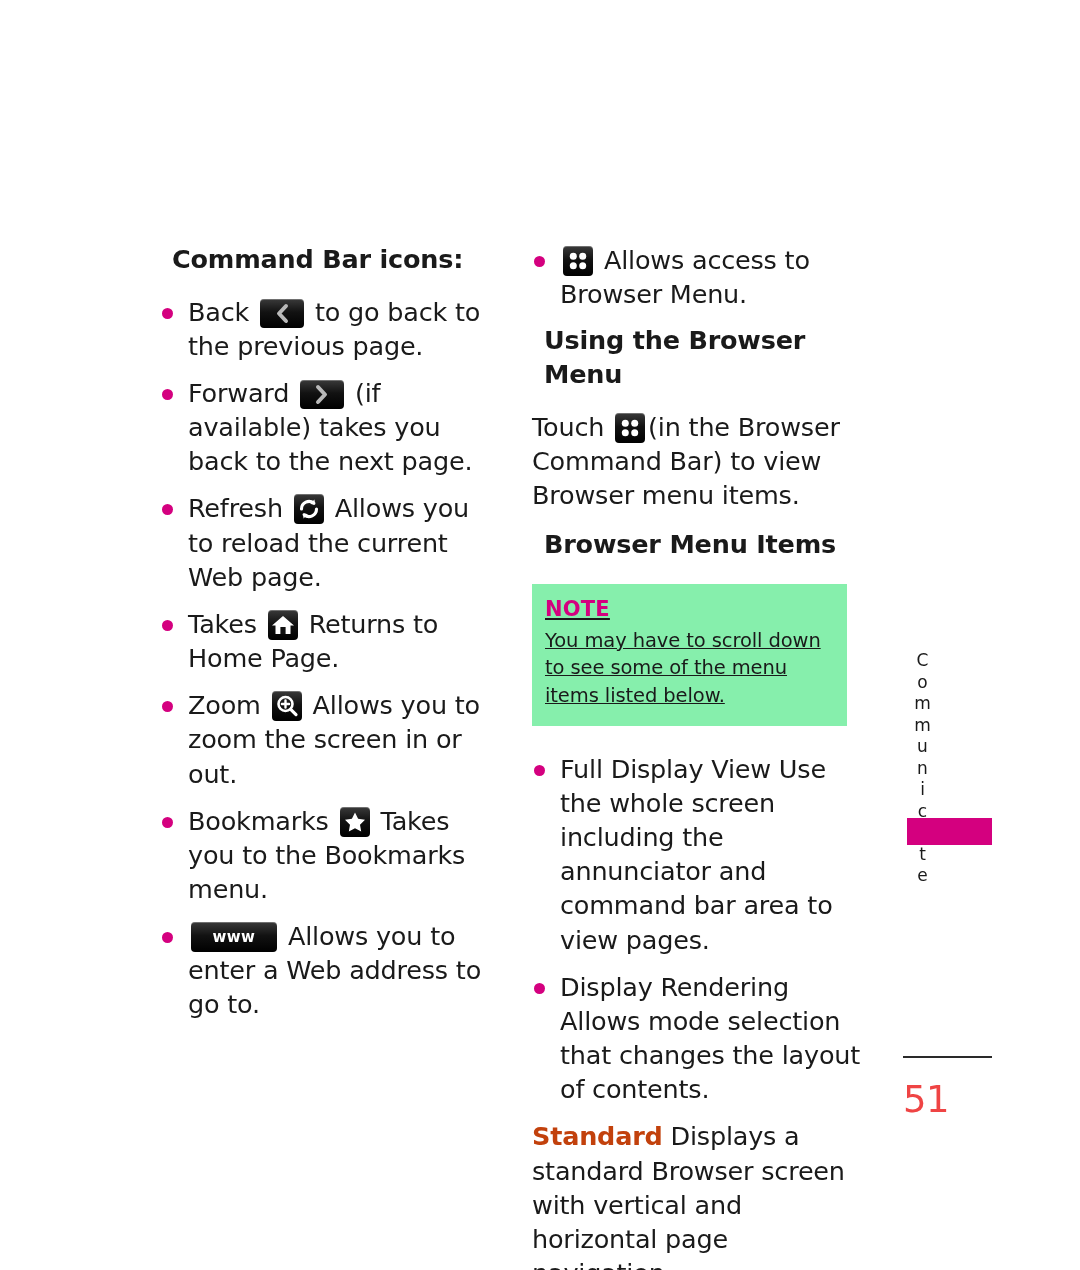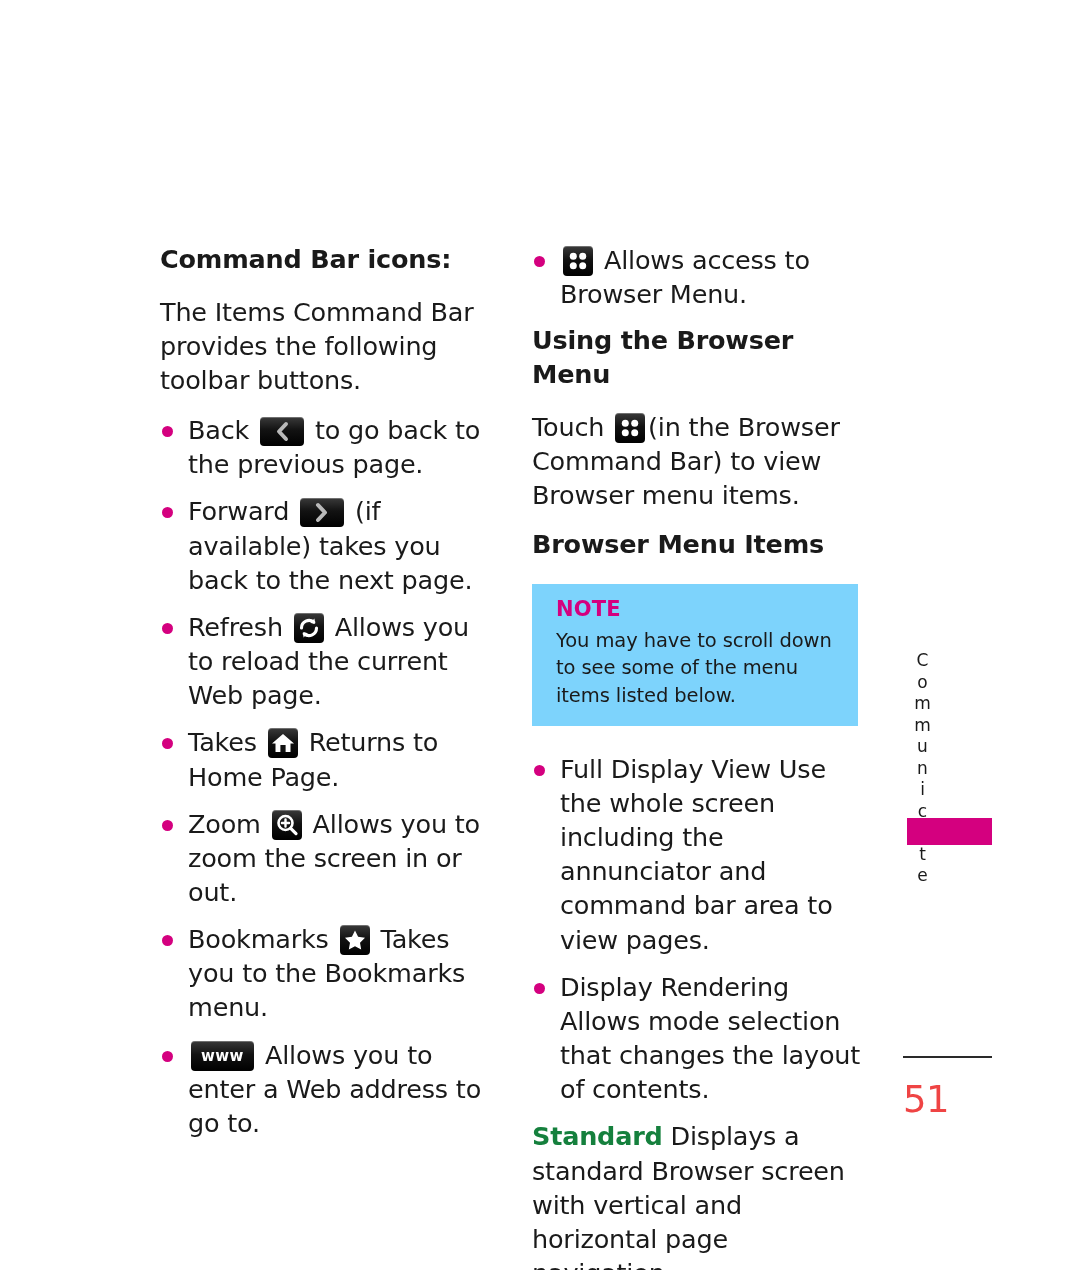--- a/index.html
+++ b/index.html
@@ -27,21 +27,21 @@
   }
   .col-left  { left: 160px; width: 332px; }
   .col-right { left: 532px; width: 340px; }
 
   
   .h-sub {
     font-size: 25.5px;
     font-weight: 700;
     line-height: 1.32;
     letter-spacing: -0.2px;
-    margin: 0 0 18px 0;
+    margin: 0 0 18px 12px;
   }
   .para {
     font-size: 25.5px;
     font-weight: 400;
     line-height: 1.34;
     letter-spacing: -0.2px;
     margin: 0 0 16px 0;
   }
 
   
@@ -57,57 +57,58 @@
   .bullet {
     position: absolute;
     left: 2px;
     top: 13px;
     width: 11px;
     height: 11px;
     border-radius: 50%;
     background: #D4007F;
   }
   .bold { font-weight: 400; }
-  .magenta { color: #15803d; font-weight: 700; }
+  .magenta { color: #c2410c; font-weight: 700; }
 
   
   .ico {
     display: inline-block;
     vertical-align: -7px;
     position: relative;
     border-radius: 4px;
     overflow: hidden;
     margin: 0 3px;
   }
   .ico-dark {
     background: linear-gradient(#3a3a3a 0%, #121212 45%, #000 100%);
     box-shadow: inset 0 1px 0 rgba(255,255,255,.28);
   }
   .ico-sq { width: 30px; height: 30px; }
   .ico-wide { width: 44px; height: 29px; }
-  .ico-www { width: 63px; height: 30px; }
+  .ico-www { width: 86px; height: 30px; }
   .ico svg { display: block; width: 100%; height: 100%; }
   .ico .wwwtext {
     display: block;
     width: 100%;
     text-align: center;
     color: #ffffff;
     font-weight: 700;
     font-size: 15px;
     line-height: 30px;
     letter-spacing: 0.4px;
     font-family: "DejaVu Sans", "Liberation Sans", sans-serif;
   }
 
   
   .note {
-    background: #7dd3fc;
-    padding: 13px 16px 16px 24px;
+    background: #86efac;
+    padding: 13px 16px 16px 13px;
     margin: 22px 0 26px 0;
     width: 286px;
+    text-decoration: underline;
   }
   .note-title {
     color: #D4007F;
     font-weight: 700;
     font-size: 21px;
     letter-spacing: 0.2px;
     margin-bottom: 6px;
   }
   .note-body {
     font-size: 19.5px;
@@ -166,21 +167,20 @@
 </style>
 </head>
 <body>
 
 <div class="page">
 
   <div class="col col-left">
 
     <h2 class="h-sub">Command Bar icons:</h2>
 
-    <p class="para">The Items Command Bar provides the following toolbar buttons.</p>
 
     <ul class="blist">
 
       <li class="bitem">
         <span class="bullet"></span>
         <span class="bold">Back</span>
         <span class="ico ico-dark ico-wide">
           <svg viewBox="0 0 44 29">
               <path d="M26 7 L19 14.5 L26 22" fill="none" stroke="#b9b9b9" stroke-width="4" stroke-linecap="round" stroke-linejoin="round"></path>
             </svg>

